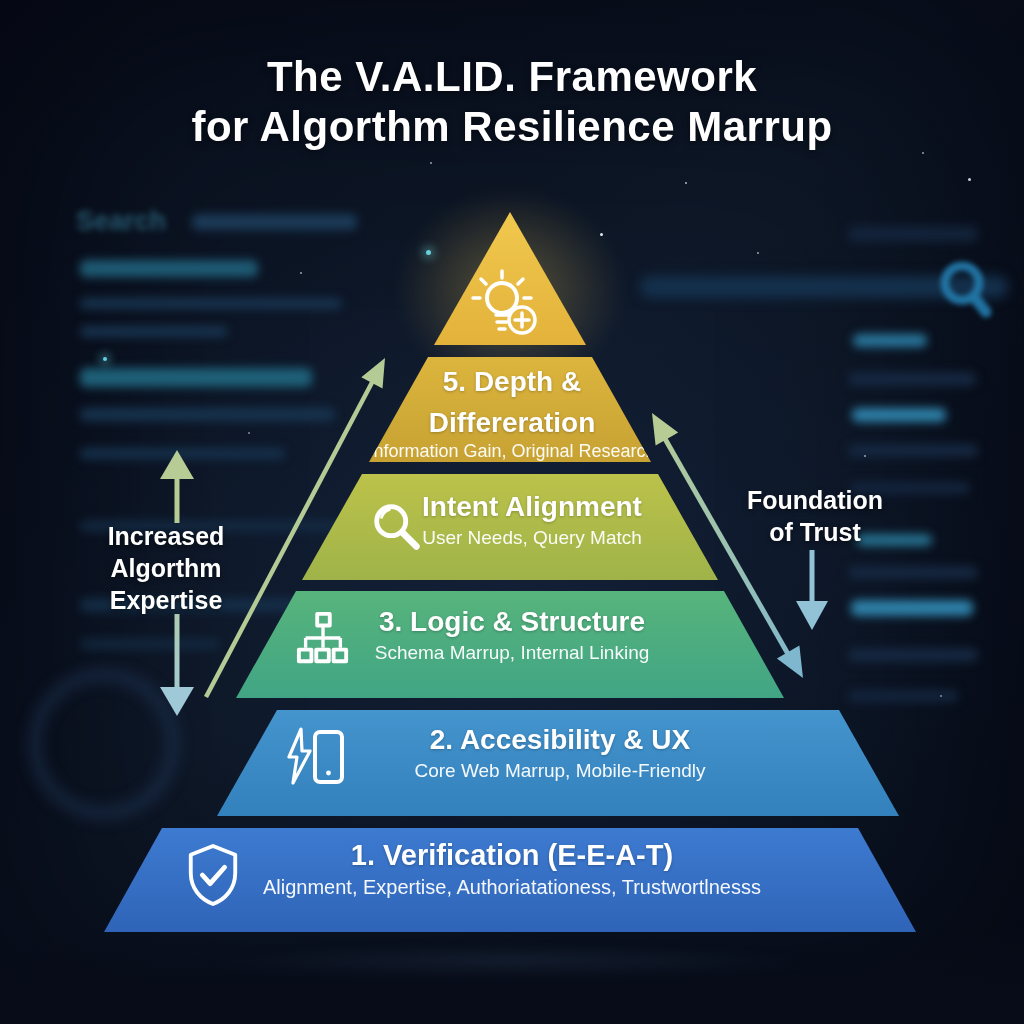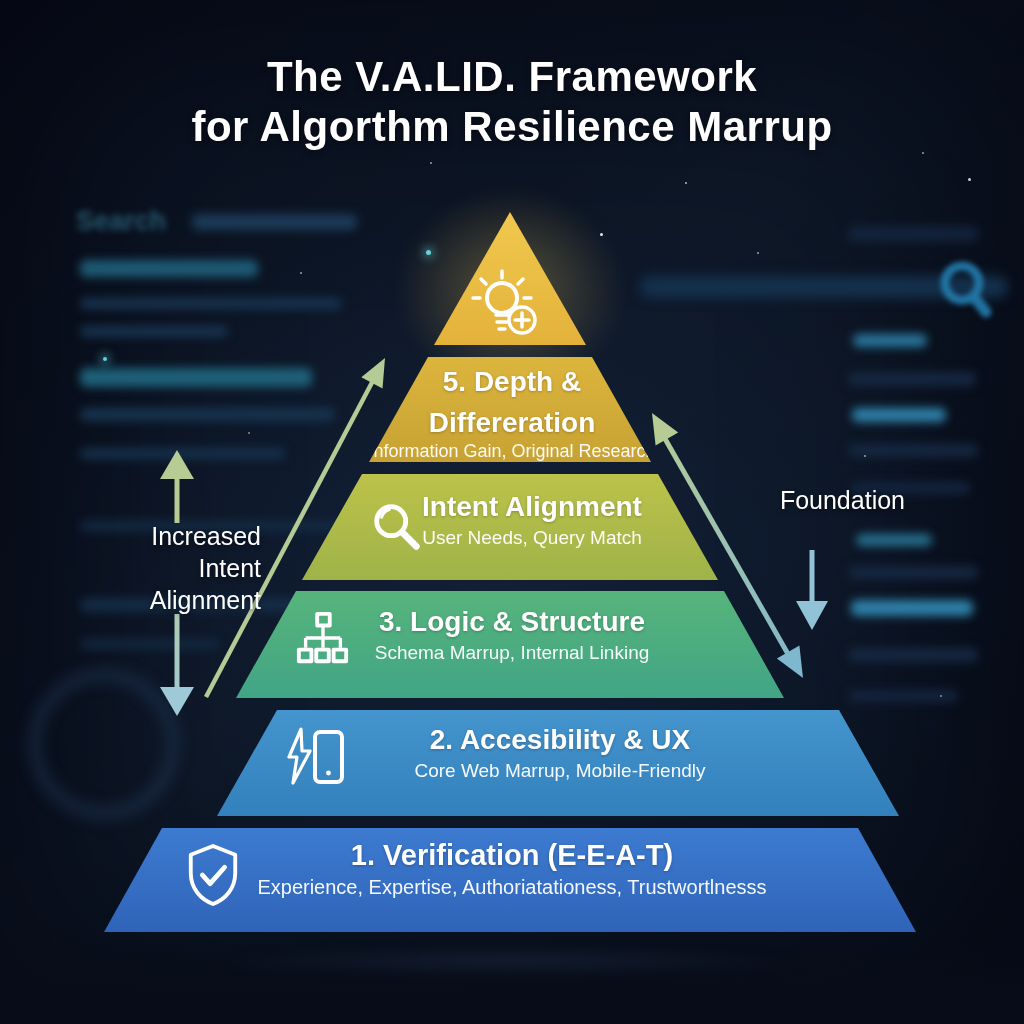--- a/index.html
+++ b/index.html
@@ -54,22 +54,22 @@
   .l5 .lvl-title{padding-top:9px;}
   .l5 .lvl-sub{font-size:18px;margin-top:2px;}
   .l4 .pad{padding-top:17px;margin-left:40px;}
   .l3 .pad{padding-top:15px;}
   .l2 .pad{padding-top:14px;}
   .l1 .pad{padding-top:11px;}
   .l1 .lvl-title{font-size:29px;}
   .l1 .lvl-sub{font-size:20px;}
   .icon{position:absolute;}
   
-  .side-label{position:absolute;font-weight:normal;font-size:25px;line-height:1.28;
-    text-align:right;text-shadow:0 2px 5px rgba(0,0,0,.5);}
+  .side-label{position:absolute;font-weight:bold;font-size:25px;line-height:1.28;
+    text-align:center;text-shadow:0 2px 5px rgba(0,0,0,.5);}
   .left-label{left:71px;top:520px;width:190px;}
   .right-label{left:725px;top:484px;width:180px;}
   .arrows{position:absolute;left:0;top:0;pointer-events:none;}
   .floor{position:absolute;left:0;top:930px;width:1024px;height:94px;
     background:linear-gradient(180deg,rgba(8,12,24,0) 0%,#070c18 70%);}
   .reflect{position:absolute;left:200px;top:948px;width:620px;height:30px;
     background:radial-gradient(ellipse at center,rgba(110,150,210,.25),rgba(110,150,210,0) 70%);
     filter:blur(6px);}
 </style>
 </head>
@@ -194,21 +194,21 @@
     </div>
   </div>
 
   <div class="lvl l1">
     <svg class="icon" style="left:184px;top:15px;" width="58" height="64" viewBox="0 0 60 66" fill="none" stroke="#fff" stroke-linecap="round" stroke-linejoin="round">
       <path d="M30,3 L53,12 V31 C53,47 43,58 30,63 C17,58 7,47 7,31 V12 Z" stroke-width="4"></path>
       <path d="M19,33 L27,42 L42,25" stroke-width="5"></path>
     </svg>
     <div class="pad">
       <div class="lvl-title">1. Verification (E-E-A-T)</div>
-      <div class="lvl-sub">Experience, Expertise, Authoriatationess, Trustwortlnesss</div>
+      <div class="lvl-sub">Alignment, Expertise, Authoriatationess, Trustwortlnesss</div>
     </div>
   </div>
 
   <svg class="arrows" width="1024" height="1024" viewBox="0 0 1024 1024">
     <defs>
       <linearGradient id="lgRight" gradientUnits="userSpaceOnUse" x1="652" y1="413" x2="803" y2="678">
         <stop offset="0" stop-color="#b7cc94"></stop>
           <stop offset="1" stop-color="#7fb7ce"></stop>
       </linearGradient>
       <linearGradient id="lgLeftLow" gradientUnits="userSpaceOnUse" x1="177" y1="610" x2="177" y2="716">
@@ -236,22 +236,23 @@
     </g>
 
     <g>
       <line x1="812" y1="550" x2="812" y2="604" stroke="#92c2d6" stroke-width="5"></line>
       <polygon points="812,630 796,601 828,601" fill="#92c2d6"></polygon>
     </g>
   </svg>
 
   <div class="side-label left-label">
     <div>Increased</div>
-    <div>Intent</div>
-    <div>Alignment</div>
+    <div>Algorthm</div>
+    <div>Expertise</div>
   </div>
   <div class="side-label right-label">
     <div>Foundation</div>
+    <div>of Trust</div>
   </div>
 
   <div class="reflect"></div>
   <div class="floor"></div>
 </div>
 
 </body></html>

